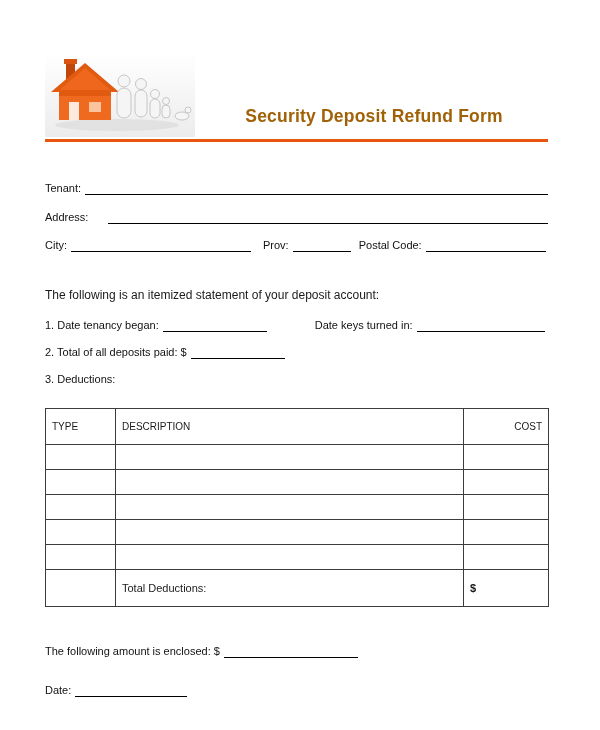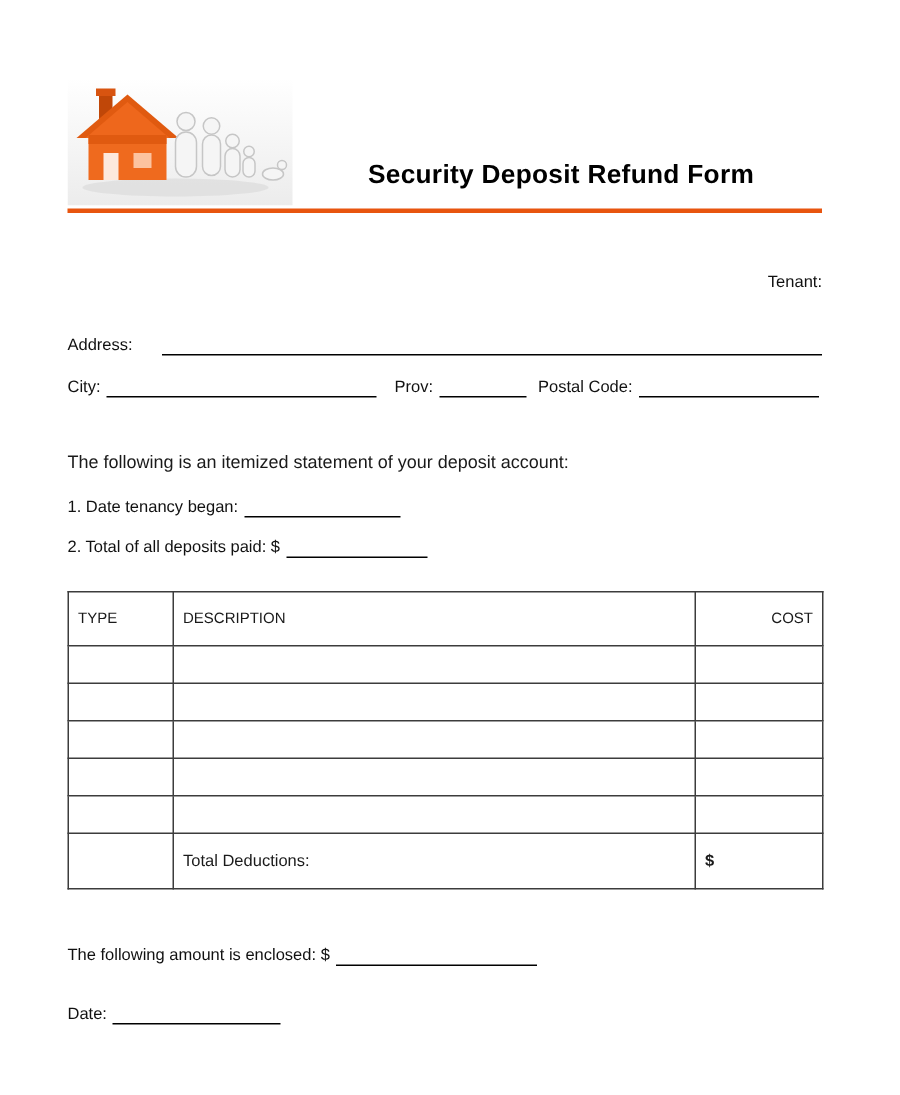--- a/index.html
+++ b/index.html
@@ -17,40 +17,40 @@
     padding-bottom: 2px;
   }
   .logo-box { width: 155px; height: 85px; flex: 0 0 auto; }
   .title-box {
     flex: 1;
     text-align: center;
     padding-bottom: 10px;
     font-size: 17.5px;
     font-weight: 700;
     letter-spacing: 0.2px;
-    color: #000000;
+    color: #a16207;
   }
 
   
   .row {
     display: flex;
     align-items: flex-end;
     font-size: 11px;
     color: #111;
   }
   .lbl { white-space: nowrap; padding-bottom: 1px; }
   .line {
     border-bottom: 1px solid #000;
     height: 13px;
     margin-left: 4px;
     flex: 0 0 auto;
   }
   .line.grow { flex: 1 1 auto; }
 
-  .row-tenant  { margin-top: 40px; flex-direction: column; }
+  .row-tenant  { margin-top: 40px; }
   .row-address { margin-top: 16px; gap: 16px; }
   .row-city    { margin-top: 15px; }
 
   .gap-md { margin-left: 12px; }
   .gap-sm { margin-left: 8px; }
 
   .intro { margin-top: 36px; font-size: 12px; }
   .row-item1 { margin-top: 17px; }
   .row-item2 { margin-top: 14px; }
   .row-item3 { margin-top: 14px; }
@@ -156,27 +156,34 @@
     <span class="line w-prov"></span>
     <span class="lbl gap-sm">Postal Code:</span>
     <span class="line w-postal"></span>
   </div>
 
   <div class="intro">The following is an itemized statement of your deposit account:</div>
 
   <div class="row row-item1">
     <span class="lbl">1. Date tenancy began:</span>
     <span class="line w-began"></span>
+    <span class="keys-group">
+      <span class="lbl">Date keys turned in:</span>
+      <span class="line w-keys"></span>
+    </span>
   </div>
 
   <div class="row row-item2">
     <span class="lbl">2. Total of all deposits paid: $</span>
     <span class="line w-paid"></span>
   </div>
 
+  <div class="row row-item3">
+    <span class="lbl">3. Deductions:</span>
+  </div>
 
   <table class="deductions">
     <colgroup>
       <col style="width:70px">
       <col style="width:348px">
       <col style="width:85px">
     </colgroup>
     <thead>
       <tr>
         <th>TYPE</th>

